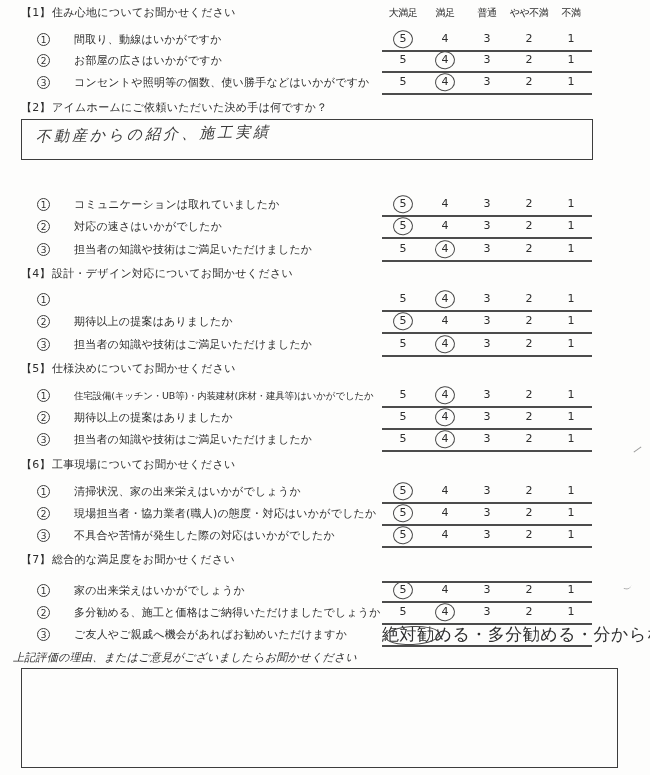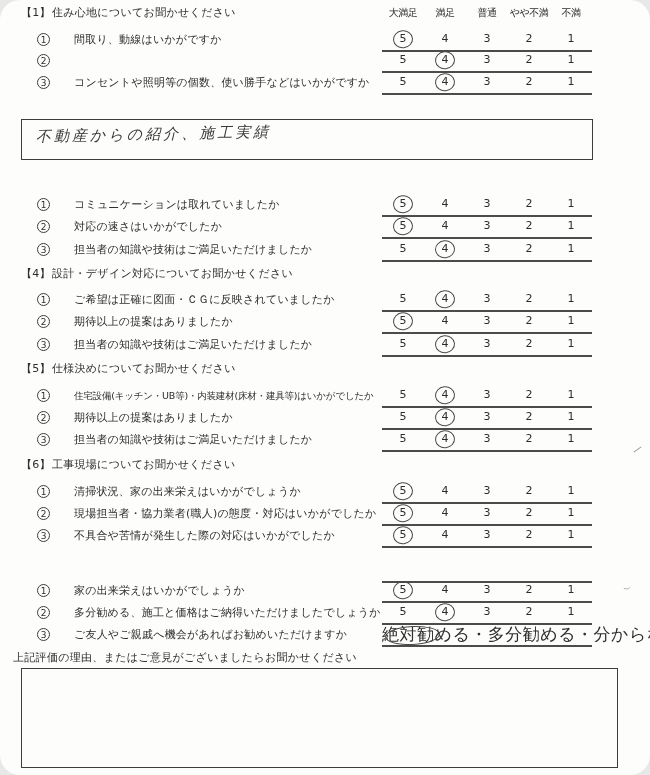--- a/index.html
+++ b/index.html
@@ -1,17 +1,17 @@
 <!DOCTYPE html>
 <html><head>
 <meta charset="utf-8">
 <style>
   html,body{margin:0;padding:0;background:#e8e8e8;}
   .page{position:relative;width:650px;height:775px;background:#fdfdfc;
-        font-family:"DejaVu Sans",sans-serif;color:#2d2d2d;overflow:hidden;margin:0 auto;border-radius:20px;}
+        font-family:"DejaVu Sans",sans-serif;color:#2d2d2d;overflow:hidden;margin:0 auto;}
   .sec-title{position:absolute;left:21px;font-size:11px;white-space:nowrap;letter-spacing:.3px;}
   .sec-no{margin-right:1px;}
   .qrow{position:absolute;left:0;width:650px;height:20px;}
   .qnum{position:absolute;left:37px;top:3px;width:13px;height:13px;border:1px solid #3d3d3d;
         border-radius:50%;font-size:9px;line-height:12px;text-align:center;box-sizing:border-box;}
   .qtext{position:absolute;left:74px;top:0;font-size:11px;line-height:20px;white-space:nowrap;letter-spacing:.2px;}
   .qtext.tight{font-size:9.5px;letter-spacing:-.2px;text-align:right;}
   .scale{position:absolute;left:382px;top:0;width:210px;height:20px;display:flex;}
   .lined{border-bottom:2px solid #4c4c4c;}
   .cell{width:42px;text-align:center;font-size:11px;line-height:18px;position:relative;}
@@ -20,21 +20,21 @@
         transform:translate(-50%,-54%) rotate(-6deg);border:1.4px solid #4a4a4a;border-radius:50%;}
   .rule{position:absolute;left:382px;width:210px;border-top:2px solid #4c4c4c;}
   .hand-box{position:absolute;left:21px;top:119px;width:572px;height:41px;
         border:1.5px solid #3d3d3d;box-sizing:border-box;}
   .handwriting{position:absolute;left:14px;top:5px;font-size:15px;letter-spacing:3px;color:#3a3a3a;
         transform:rotate(-1.2deg);font-style:italic;white-space:nowrap;}
   .options{position:absolute;left:382px;top:0;font-size:17px;line-height:18px;
         white-space:nowrap;letter-spacing:.5px;}
   .opt-ellipse{position:absolute;left:385px;top:1px;width:53px;height:17px;
         border:1.4px solid #4a4a4a;border-radius:50%;transform:rotate(-3deg);}
-  .footer-label{position:absolute;left:13px;top:650px;font-size:11px;white-space:nowrap;letter-spacing:.3px;}
+  .footer-label{position:absolute;left:13px;top:650px;font-size:11px;white-space:nowrap;letter-spacing:.3px;font-style:italic;}
   .comment-box{position:absolute;left:21px;top:668px;width:597px;height:100px;
         border:1.5px solid #3d3d3d;box-sizing:border-box;font-size:11px;padding:4px;}
   .artifact1{position:absolute;left:633px;top:449px;width:9px;height:0;
         border-top:1.5px solid #9a9a9a;transform:rotate(-35deg);}
   .artifact2{position:absolute;left:624px;top:584px;width:7px;height:5px;
         border-bottom:1.5px solid #9a9a9a;border-radius:0 0 6px 0;transform:rotate(15deg);}
 </style>
 </head>
 <body>
 
@@ -57,40 +57,44 @@
     <div class="scale lined">
         <span class="cell circled">5</span>
         <span class="cell">4</span>
         <span class="cell">3</span>
         <span class="cell">2</span>
         <span class="cell">1</span>
       </div>
   </div>
   <div class="qrow" style="top:51px">
     <span class="qnum">2</span>
+    <span class="qtext">お部屋の広さはいかがですか</span>
     <div class="scale lined">
         <span class="cell">5</span>
         <span class="cell circled">4</span>
         <span class="cell">3</span>
         <span class="cell">2</span>
         <span class="cell">1</span>
       </div>
   </div>
   <div class="qrow" style="top:73px">
     <span class="qnum">3</span>
     <span class="qtext">コンセントや照明等の個数、使い勝手などはいかがですか</span>
     <div class="scale lined">
         <span class="cell">5</span>
         <span class="cell circled">4</span>
         <span class="cell">3</span>
         <span class="cell">2</span>
         <span class="cell">1</span>
       </div>
   </div>
 
+  <div class="sec-title" style="top:100px">
+    <span class="sec-no">【2】</span><span>アイムホームにご依頼いただいた決め手は何ですか？</span>
+  </div>
   <div class="hand-box">
     <span class="handwriting">不動産からの紹介、施工実績</span>
   </div>
 
   <div class="qrow" style="top:195px">
     <span class="qnum">1</span>
     <span class="qtext">コミュニケーションは取れていましたか</span>
     <div class="scale lined">
         <span class="cell circled">5</span>
         <span class="cell">4</span>
@@ -120,21 +124,20 @@
         <span class="cell">2</span>
         <span class="cell">1</span>
       </div>
   </div>
 
   <div class="sec-title" style="top:266px">
     <span class="sec-no">【4】</span><span>設計・デザイン対応についてお聞かせください</span>
   </div>
   <div class="qrow" style="top:290px">
     <span class="qnum">1</span>
-    <span class="qtext">ご希望は正確に図面・ＣＧに反映されていましたか</span>
     <div class="scale lined">
         <span class="cell">5</span>
         <span class="cell circled">4</span>
         <span class="cell">3</span>
         <span class="cell">2</span>
         <span class="cell">1</span>
       </div>
   </div>
   <div class="qrow" style="top:312px">
     <span class="qnum">2</span>
@@ -226,20 +229,23 @@
     <span class="qtext">不具合や苦情が発生した際の対応はいかがでしたか</span>
     <div class="scale lined">
         <span class="cell circled">5</span>
         <span class="cell">4</span>
         <span class="cell">3</span>
         <span class="cell">2</span>
         <span class="cell">1</span>
       </div>
   </div>
 
+  <div class="sec-title" style="top:552px">
+    <span class="sec-no">【7】</span><span>総合的な満足度をお聞かせください</span>
+  </div>
   <div class="rule" style="top:581px"></div>
   <div class="qrow" style="top:581px">
     <span class="qnum">1</span>
     <span class="qtext">家の出来栄えはいかがでしょうか</span>
     <div class="scale lined">
         <span class="cell circled">5</span>
         <span class="cell">4</span>
         <span class="cell">3</span>
         <span class="cell">2</span>
         <span class="cell">1</span>

